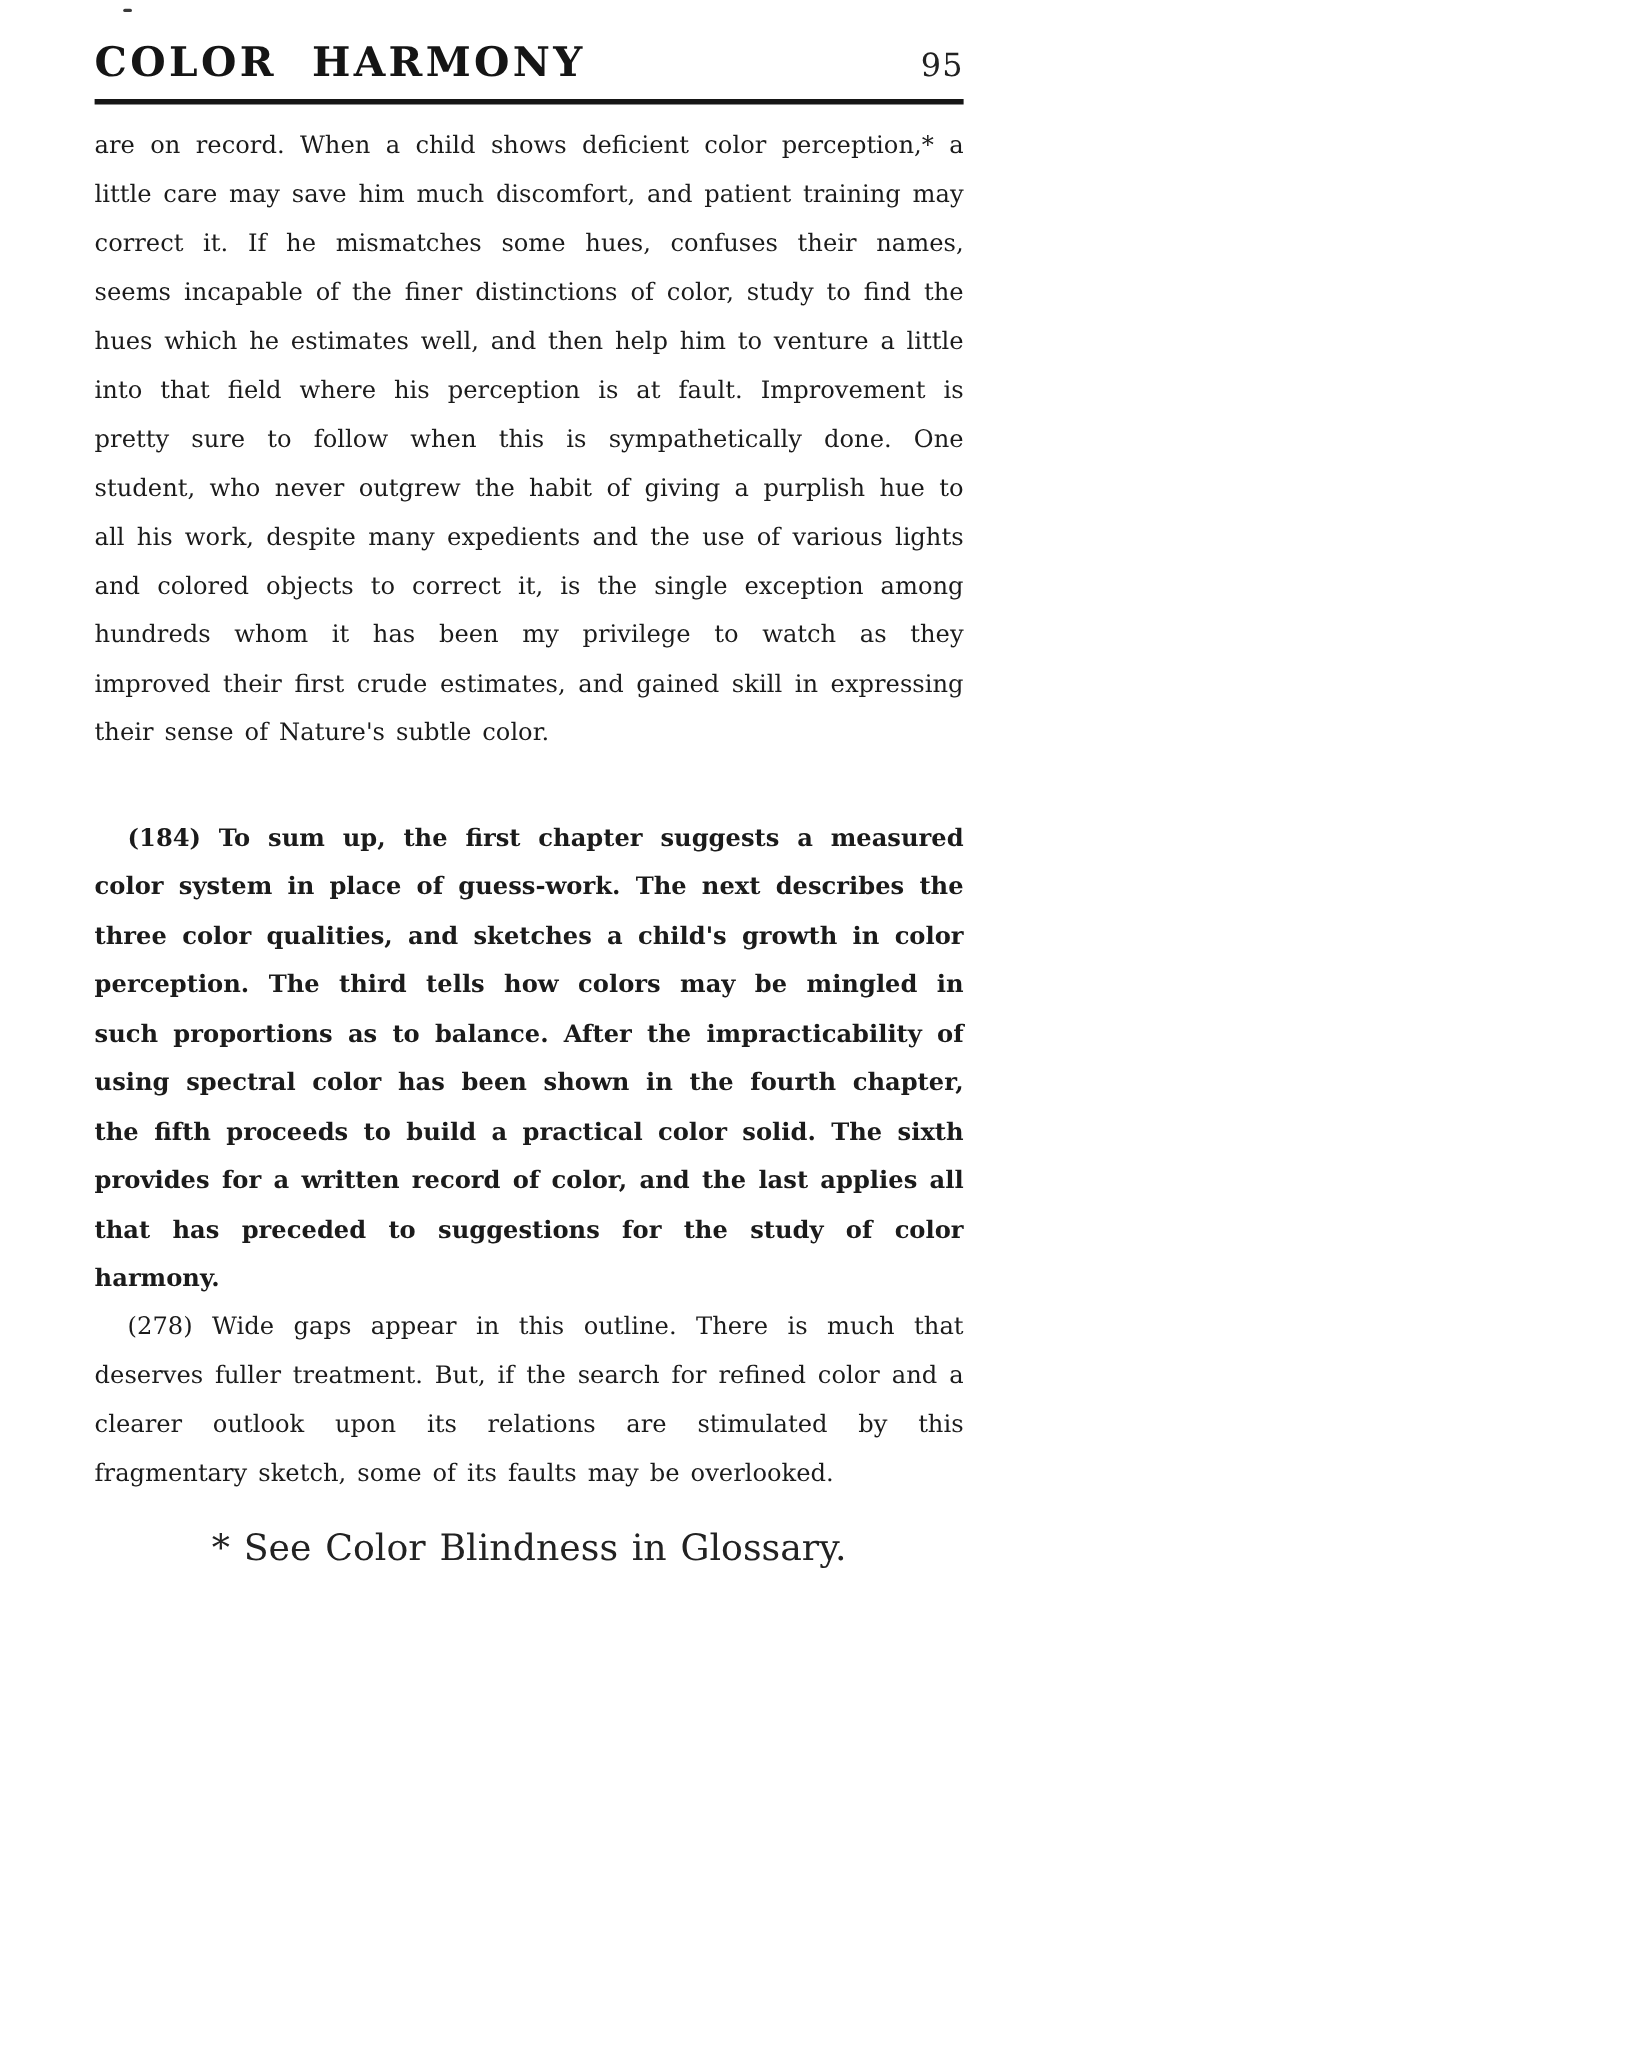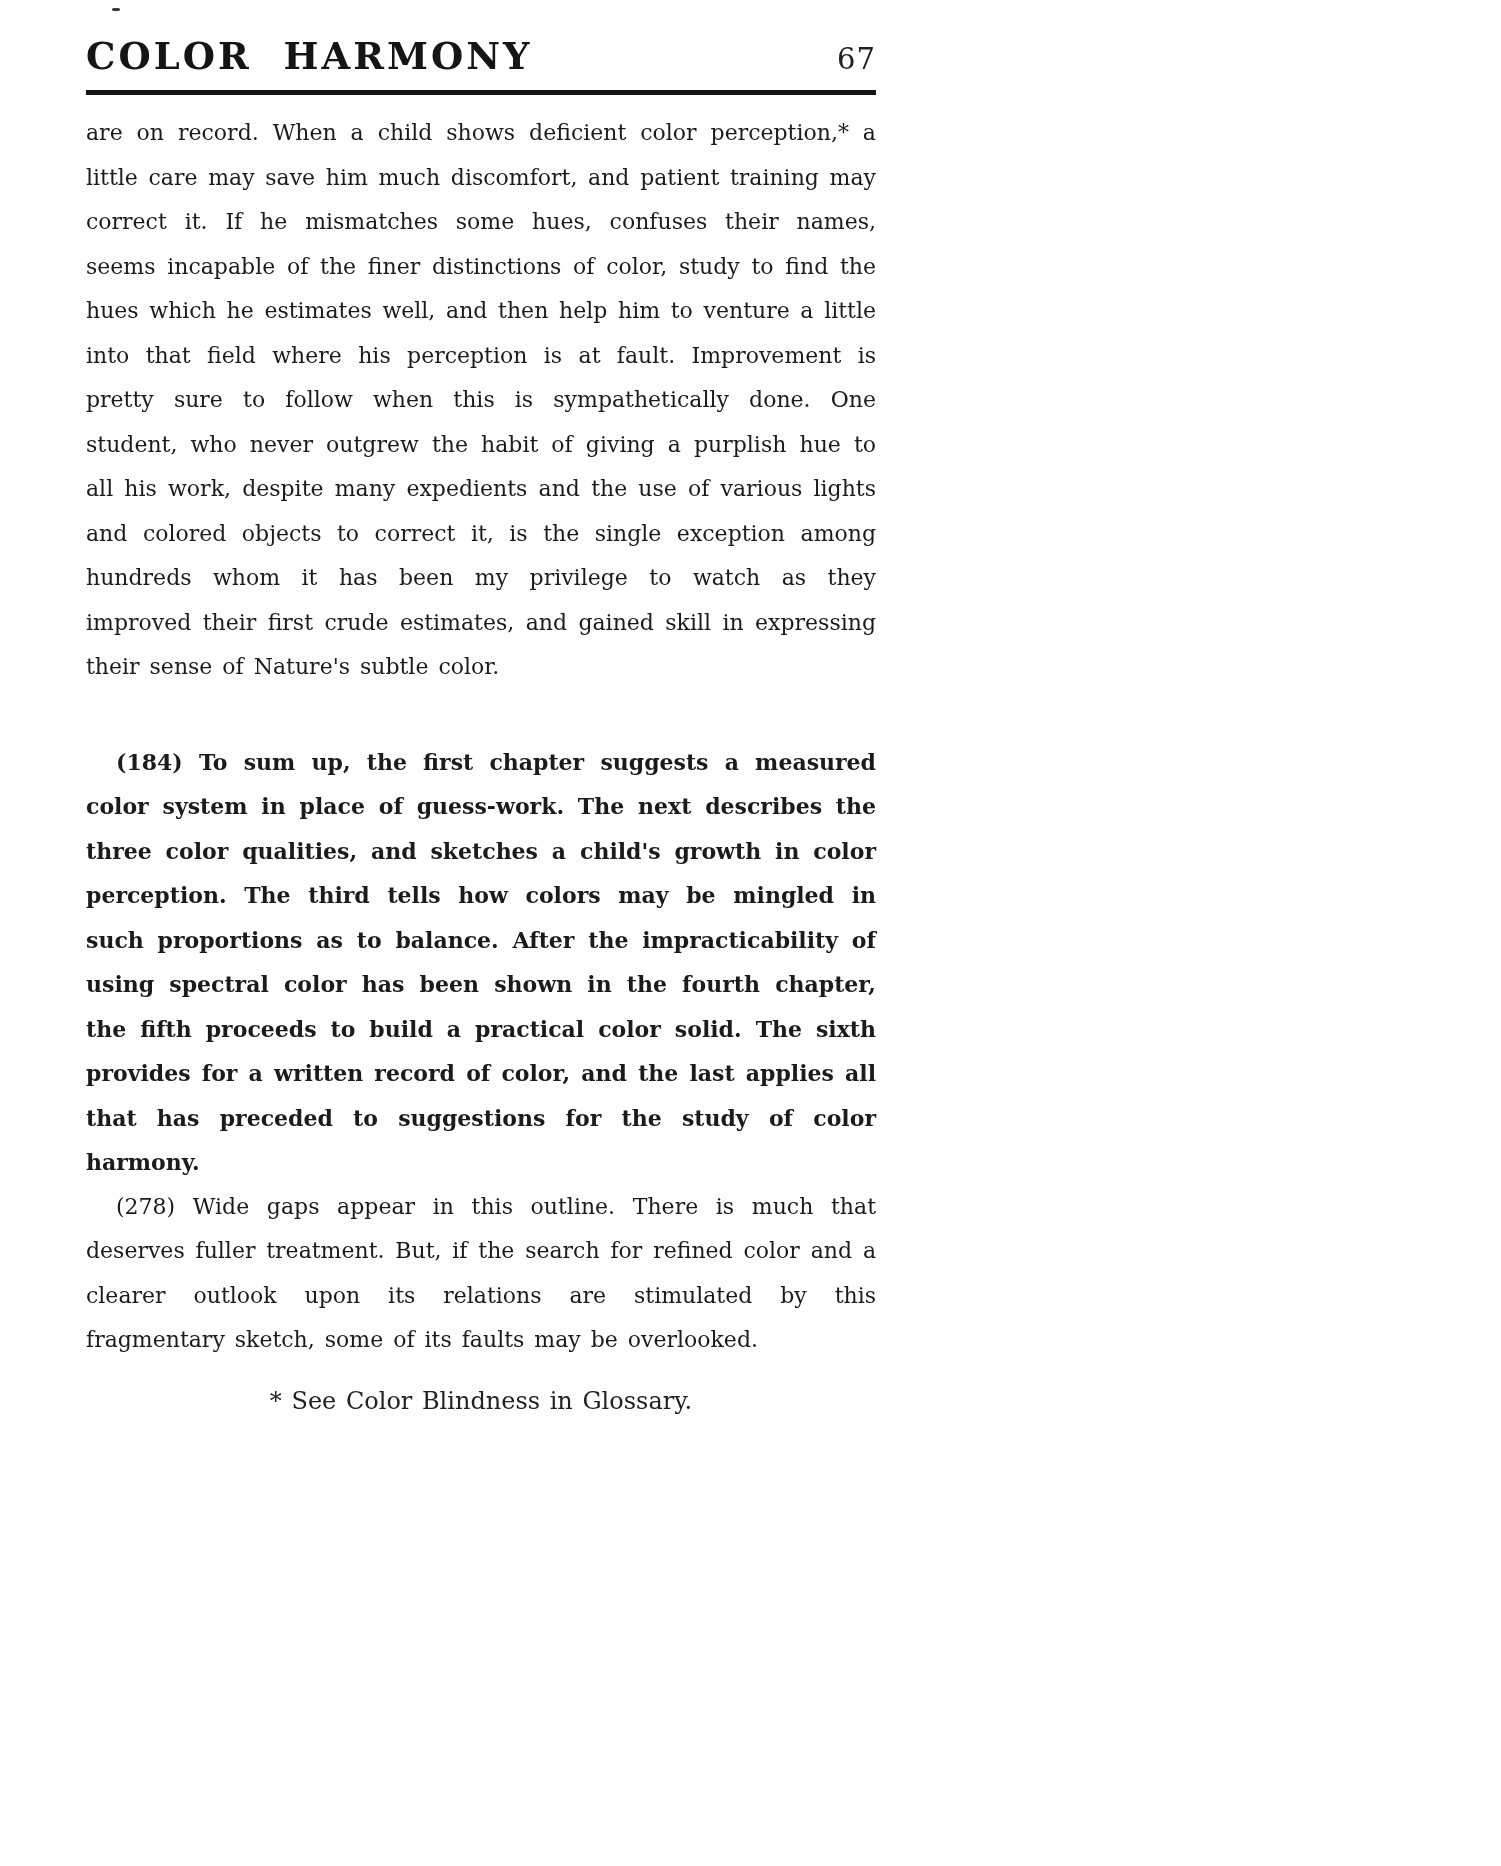--- a/index.html
+++ b/index.html
@@ -62,36 +62,36 @@
   }
   .para.spaced-before {
     margin-top: 50px;
     font-weight: bold;
   }
   .para.indented {
     text-indent: 30px;
   }
   .footnote {
     margin-top: 24px;
-    font-size: 24px;
+    font-size: 33px;
     text-align: center;
     color: #222222;
     word-spacing: 2px;
   }
 </style>
 </head>
 <body>
 
 <div class="page">
 
   <span class="scan-speck"></span>
 
   <header class="page-header">
     <span class="running-title">COLOR  HARMONY</span>
-    <span class="page-number">67</span>
+    <span class="page-number">95</span>
   </header>
 
   <div class="header-rule"></div>
 
   <main class="body-text">
     <p class="para">are on record.  When a child shows deficient color perception,* a little care may save him much discomfort, and patient training may correct it.  If he mismatches some hues, confuses their names, seems incapable of the finer distinctions of color, study to find the hues which he estimates well, and then help him to venture a little into that field where his perception is at fault. Improvement is pretty sure to follow when this is sympathetically done.  One student, who never outgrew the habit of giving a purplish hue to all his work, despite many expedients and the use of various lights and colored objects to correct it, is the single exception among hundreds whom it has been my privilege to watch as they improved their first crude estimates, and gained skill in expressing their sense of Nature's subtle color.</p>
     <p class="para spaced-before indented">(184) To sum up, the first chapter suggests a measured color system in place of guess-work.  The next describes the three color qualities, and sketches a child's growth in color perception.  The third tells how colors may be mingled in such proportions as to balance.  After the impracticability of using spectral color has been shown in the fourth chapter, the fifth proceeds to build a practical color solid.  The sixth provides for a written record of color, and the last applies all that has preceded to suggestions for the study of color harmony.</p>
     <p class="para indented">(278) Wide gaps appear in this outline.  There is much that deserves fuller treatment.  But, if the search for refined color and a clearer outlook upon its relations are stimulated by this fragmentary sketch, some of its faults may be overlooked.</p>
   </main>
 

